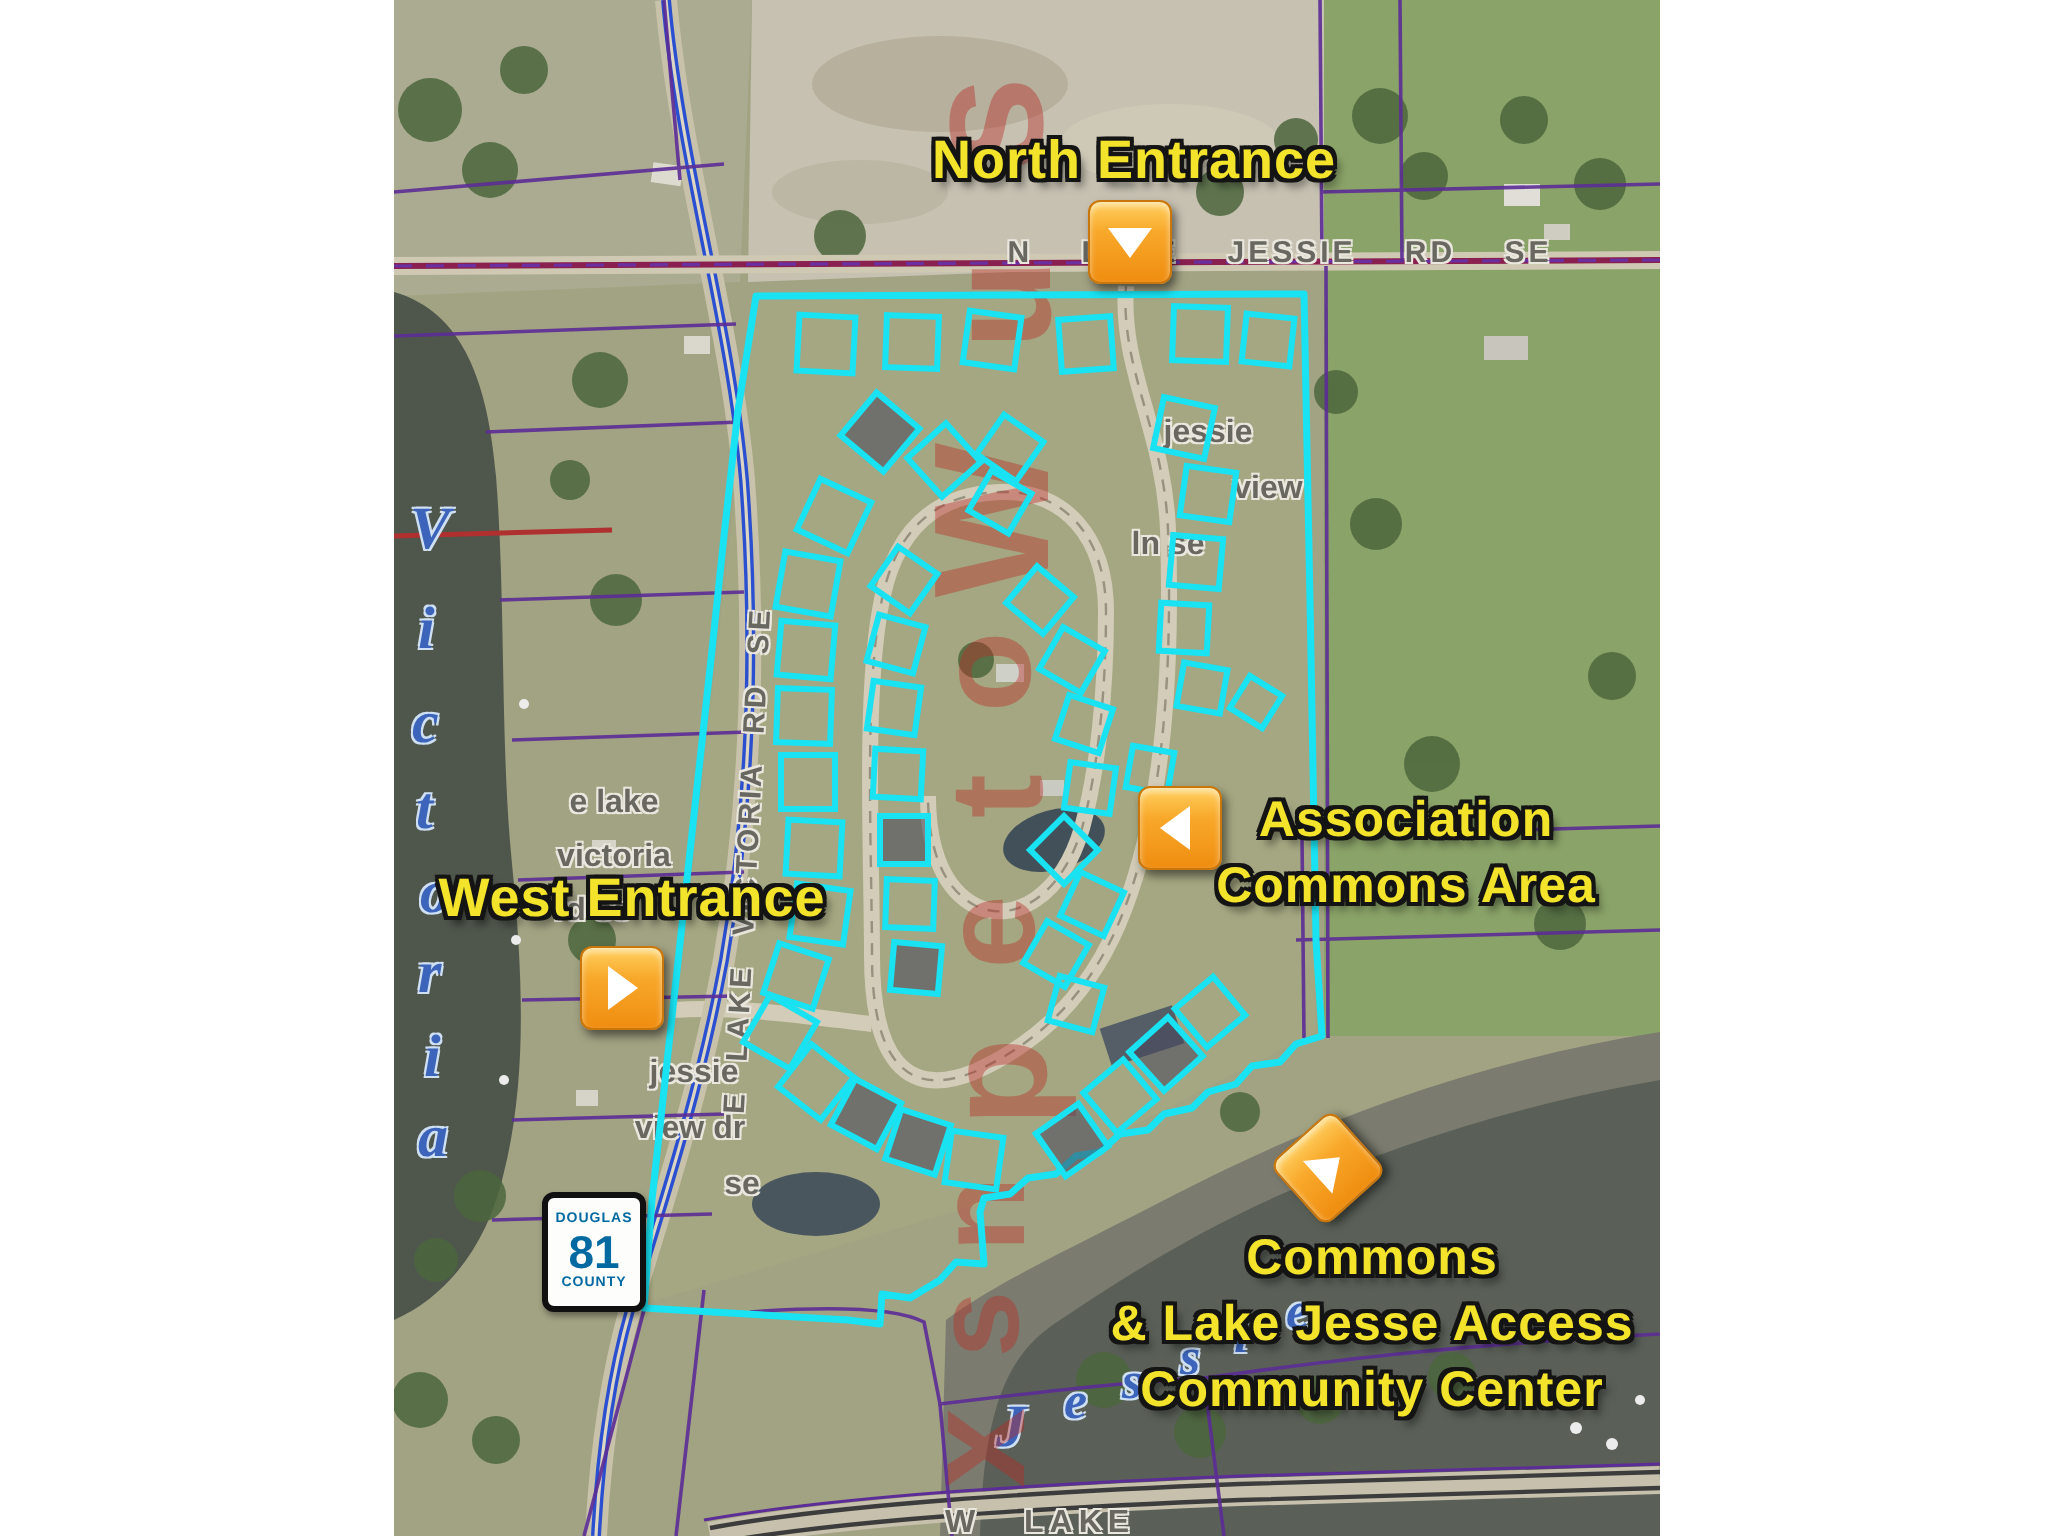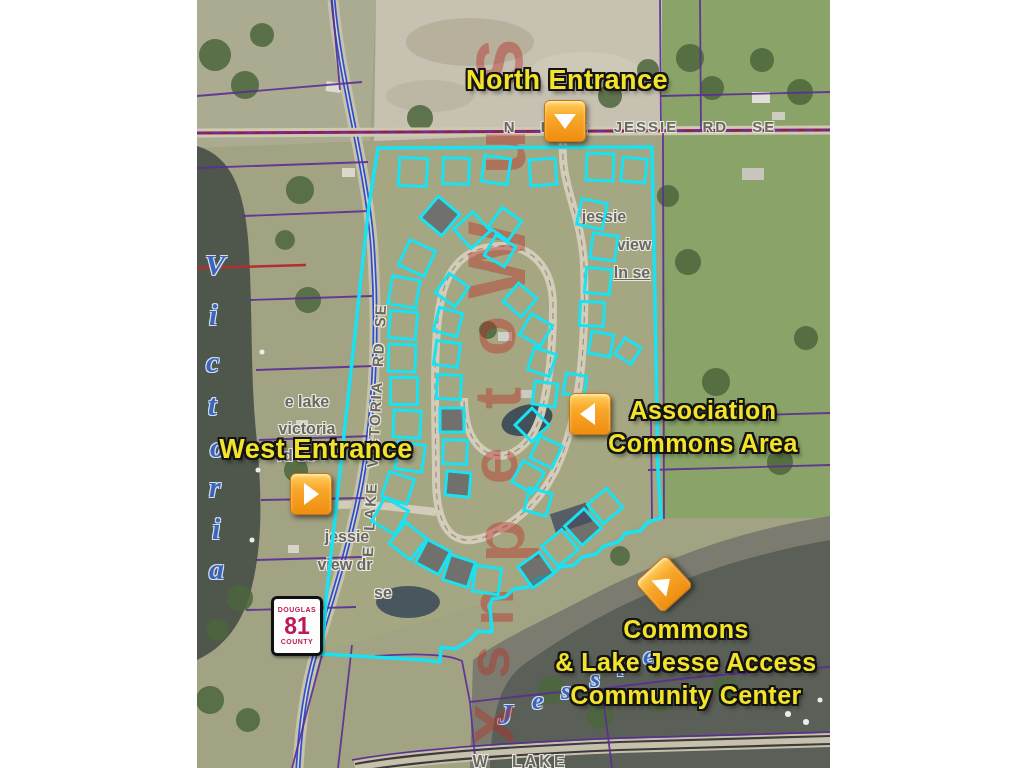--- a/index.html
+++ b/index.html
@@ -34,21 +34,21 @@
           background:linear-gradient(180deg,#ffcf5e 0%,#f8a82a 38%,#ef8d10 100%);
           border:1.5px solid #c9760c;box-shadow:2px 3px 5px rgba(0,0,0,.5), inset 0 2px 3px rgba(255,255,255,.55);}
   .marker .tri{position:absolute;width:0;height:0;}
   .tri.down{left:9px;top:13px;border-left:11px solid transparent;border-right:11px solid transparent;border-top:15px solid #fff;}
   .tri.right{left:13px;top:9px;border-top:11px solid transparent;border-bottom:11px solid transparent;border-left:15px solid #fff;}
   .tri.left{left:10px;top:9px;border-top:11px solid transparent;border-bottom:11px solid transparent;border-right:15px solid #fff;}
 
   
   #county-sign{position:absolute;left:271px;top:596px;width:46px;height:54px;background:#fdfdfb;
        border:3px solid #101010;border-radius:6px;box-shadow:1px 2px 3px rgba(0,0,0,.4);
-       display:flex;flex-direction:column;align-items:center;justify-content:center;color:#be185d;}
+       display:flex;flex-direction:column;align-items:center;justify-content:center;color:#0369a1;}
   #county-sign .tiny{font-size:7px;font-weight:bold;letter-spacing:.5px;line-height:8px;}
   #county-sign .num{font-size:23px;font-weight:bold;line-height:24px;}
 </style>
 </head>
 <body>
 
 <div id="stage">
 
   <svg id="terrain-svg" viewBox="0 0 1024 768">
     <defs>
@@ -188,24 +188,24 @@
 
   <div class="road center" style="left:640px;top:118px;font-size:15px;letter-spacing:2px;word-spacing:18px;">N LAKE JESSIE RD SE</div>
   <div class="road" style="left:374px;top:430px;width:0;">
        <span style="display:inline-block;white-space:nowrap;transform:translate(-50%,-50%) rotate(-87deg);letter-spacing:2px;word-spacing:8px;font-size:15px;">E LAKE VICTORIA RD SE</span>
   </div>
   <div class="road center" style="left:307px;top:393px;">e lake</div>
   <div class="road center" style="left:307px;top:420px;">victoria</div>
   <div class="road center" style="left:296px;top:447px;">rd se</div>
   <div class="road center" style="left:604px;top:208px;">jessie</div>
   <div class="road center" style="left:634px;top:236px;text-align:right;">view</div>
-  <div class="road center" style="left:632px;top:264px;text-decoration:underline;">ln se</div>
+  <div class="road center" style="left:584px;top:264px;">ln se</div>
   <div class="road center" style="left:347px;top:528px;">jessie</div>
   <div class="road center" style="left:345px;top:556px;">view dr</div>
-  <div class="road center" style="left:383px;top:584px;">se</div>
+  <div class="road center" style="left:371px;top:584px;">se</div>
   <div class="road center" style="left:520px;top:753px;letter-spacing:3px;word-spacing:14px;">W LAKE</div>
 
   <div id="victoria-letters">
       <span class="lake-letter" style="left: 205px; top: 248px; font-size: 30px;">V</span>
       <span class="lake-letter" style="left: 209px; top: 298px; font-size: 30px;">i</span>
       <span class="lake-letter" style="left: 206px; top: 345px; font-size: 30px;">c</span>
       <span class="lake-letter" style="left: 208px; top: 388px; font-size: 30px;">t</span>
       <span class="lake-letter" style="left: 210px; top: 430px; font-size: 30px;">o</span>
       <span class="lake-letter" style="left: 209px; top: 470px; font-size: 30px;">r</span>
       <span class="lake-letter" style="left: 212px; top: 512px; font-size: 30px;">i</span>

